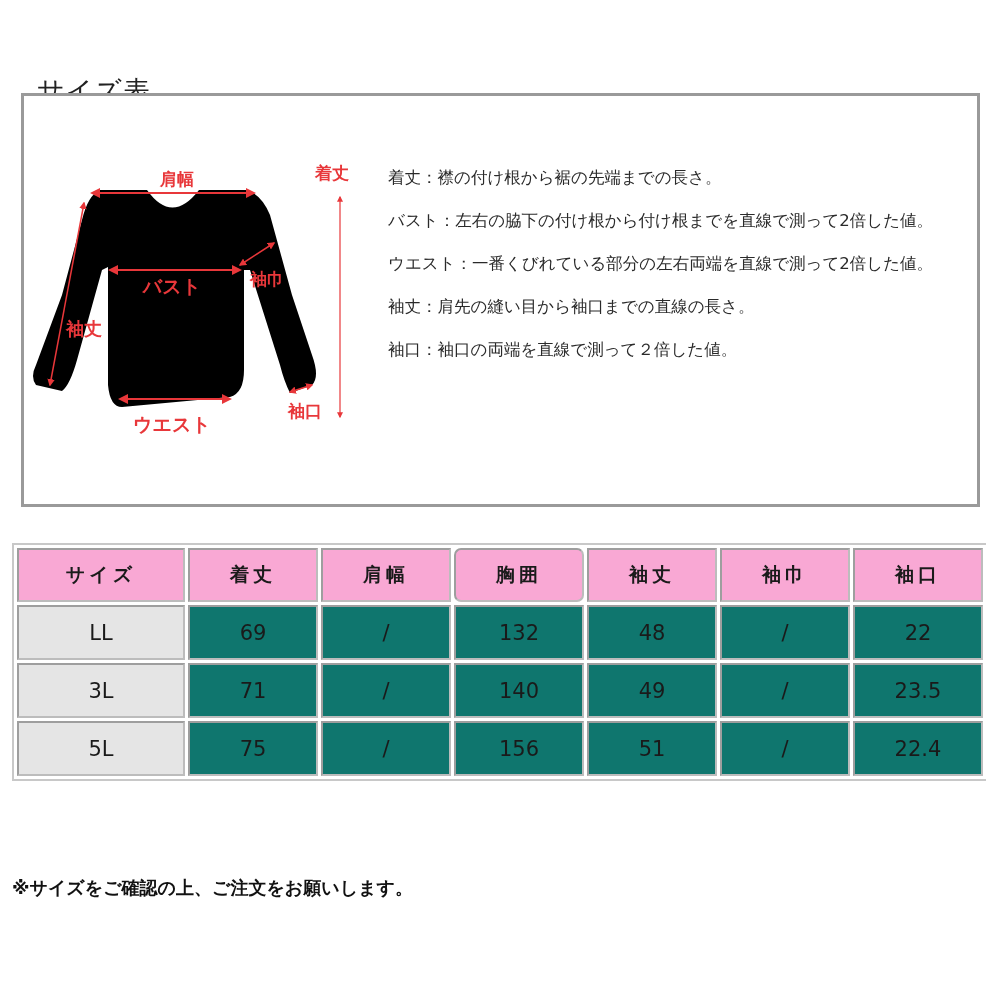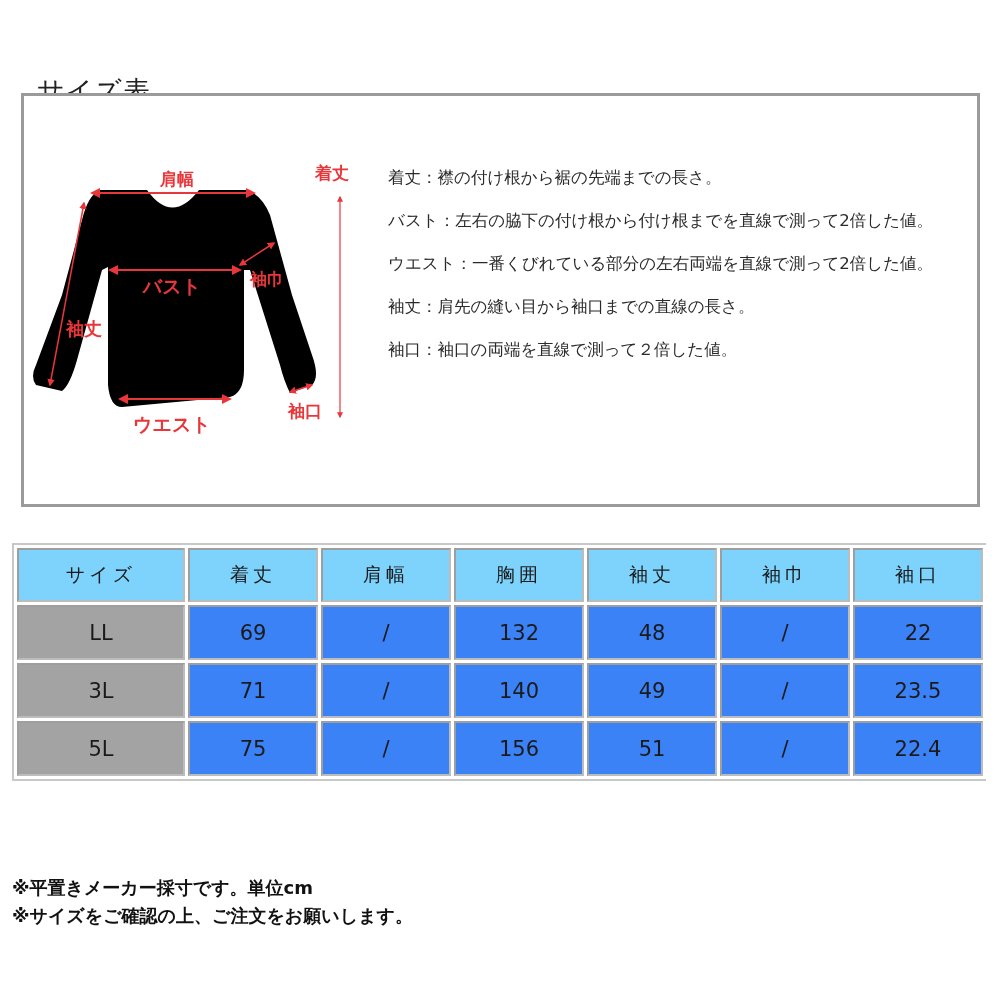--- a/index.html
+++ b/index.html
@@ -14,24 +14,24 @@
 
   .diagram { position: absolute; left: 22px; top: 145px; width: 340px; height: 300px; }
 
   .desc-list { position: absolute; left: 372px; top: 148px; margin: 16px; padding: 0; list-style: none; }
   .desc-list li { height: 43px; font-size: 16.5px; line-height: 27px; color: #2a2a2a; white-space: nowrap; }
 
   .size-table { position: absolute; left: 12px; top: 543px; border-collapse: separate; border-spacing: 3px;
                 border: 2px solid #c8c8c8; border-right: none; border-left: 2px solid #c8c8c8; }
   .size-table th, .size-table td { border: 2px solid #9e9e9e; border-right-color: #bcbcbc; border-bottom-color: #bcbcbc;
                 text-align: center; padding: 0; font-size: 21px; }
-  .size-table th { background: #7dd3fc; height: 50px; font-weight: normal; font-size: 19px; letter-spacing: 4px; }
-  .size-table td { background: #3b82f6; height: 51px; }
-  .size-table td.size-cell { background: #a3a3a3; }
-  .col0 { width: 164px; } .col1 { width: 126px; } .col2 { width: 126px; } .col3 { width: 126px; }
+  .size-table th { background: #f9a8d4; height: 50px; font-weight: bold; font-size: 19px; letter-spacing: 4px; }
+  .size-table td { background: #0f766e; height: 51px; }
+  .size-table td.size-cell { background: #e5e5e5; }
+  .col0 { width: 164px; } .col1 { width: 126px; } .col2 { width: 126px; } .col3 { width: 126px; border-radius: 7px; }
   .col4 { width: 126px; } .col5 { width: 126px; } .col6 { width: 126px; }
 
   .notes { position: absolute; left: 12px; top: 874px; font-size: 18px; font-weight: bold; line-height: 28px; color: #111; }
 </style>
 </head>
 <body>
 
 <div class="page-title">サイズ表</div>
 
 <div class="guide-box"></div>
@@ -112,15 +112,14 @@
       <td>/</td>
       <td>156</td>
       <td>51</td>
       <td>/</td>
       <td>22.4</td>
     </tr>
   </tbody>
 </table>
 
 <div class="notes">
-  <div>※平置きメーカー採寸です。単位cm</div>
   <div>※サイズをご確認の上、ご注文をお願いします。</div>
 </div>
 
 </body></html>

